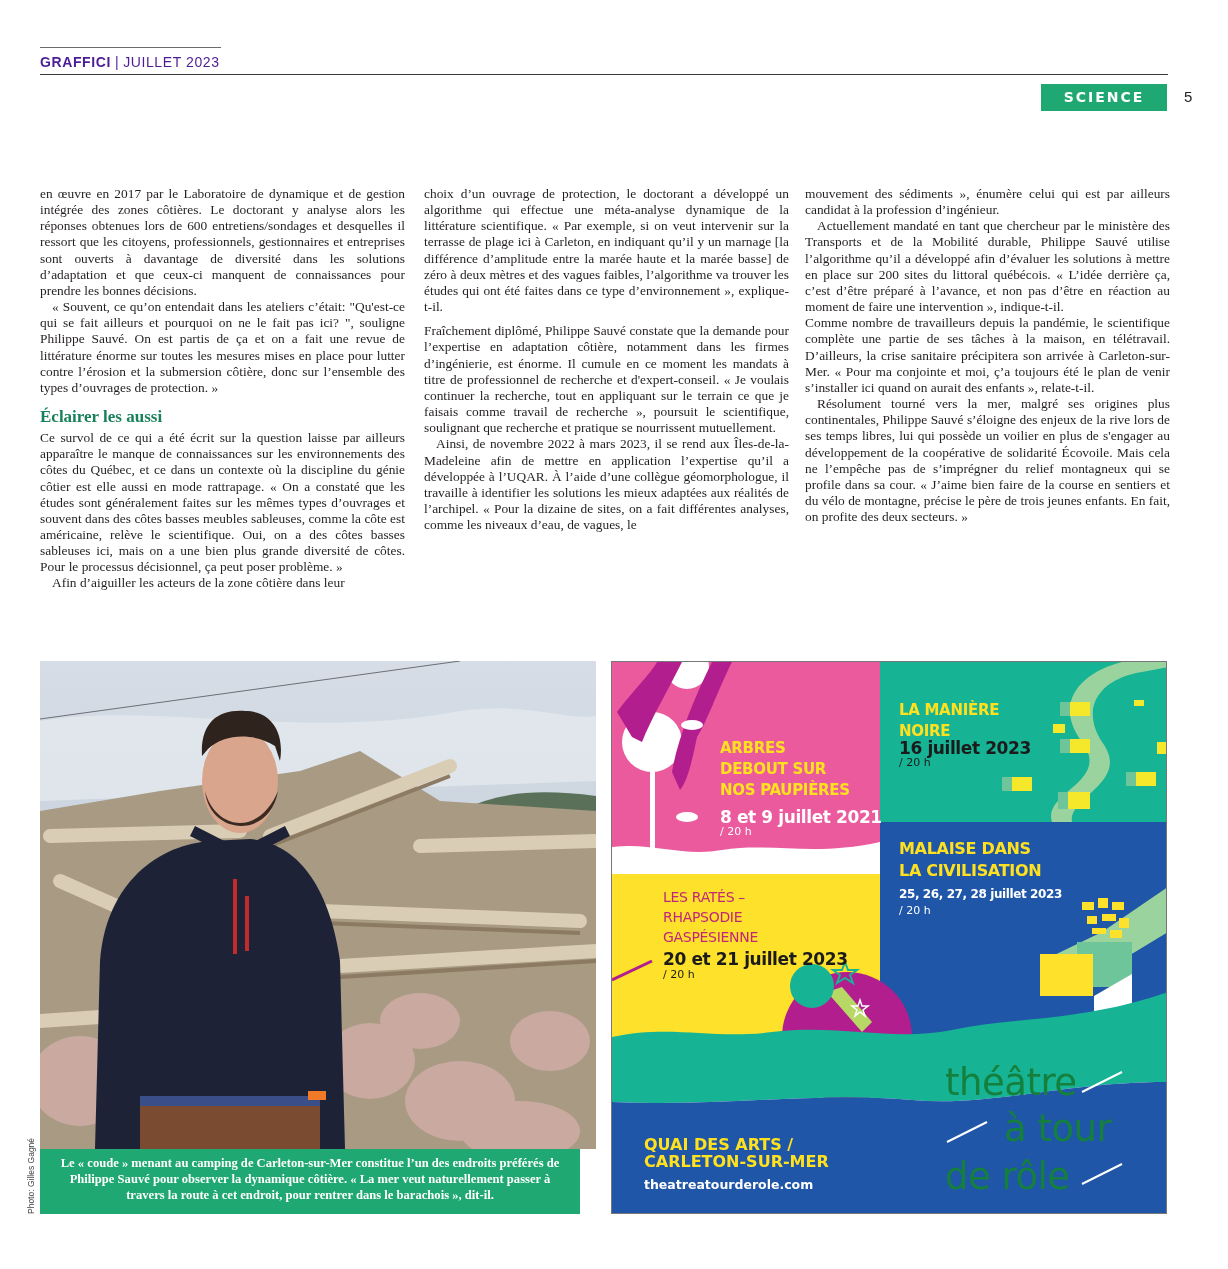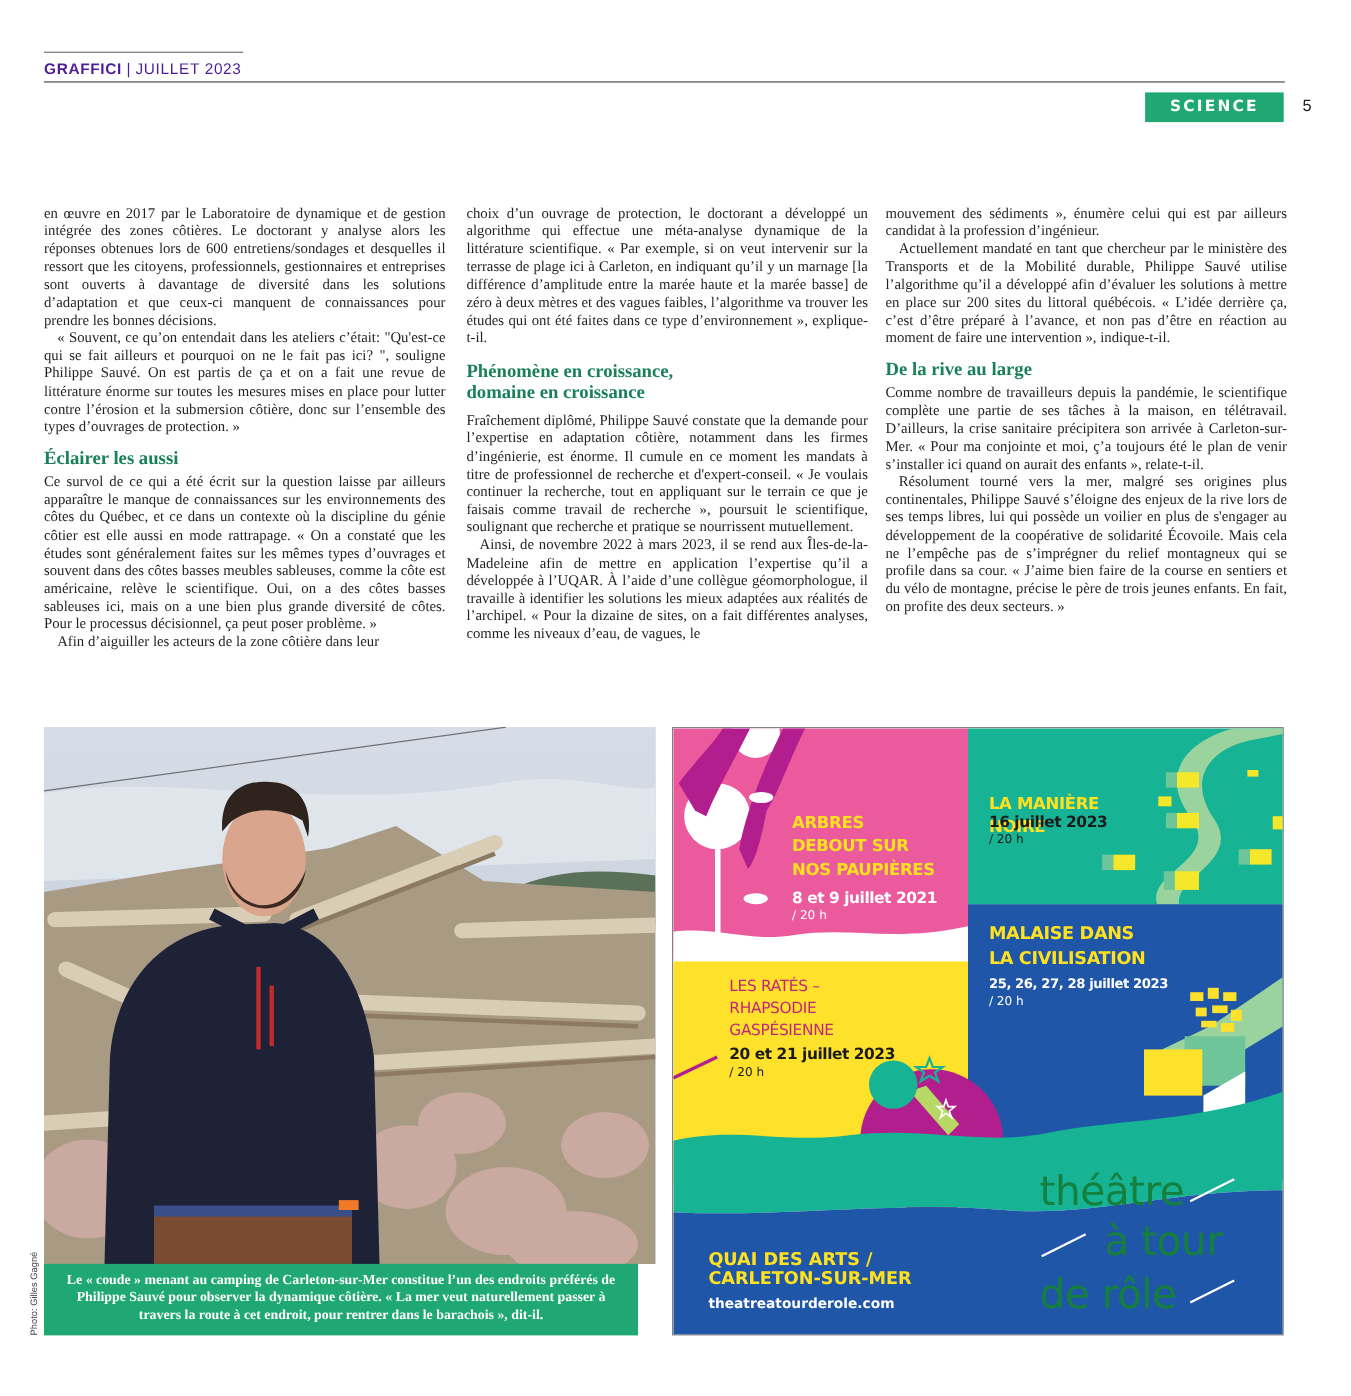--- a/index.html
+++ b/index.html
@@ -28,21 +28,21 @@
   .photo { position: absolute; left: 40px; top: 661px; width: 556px; height: 488px; overflow: hidden; background: #c9d3dc; }
   .photo svg { display: block; }
   .caption { position: absolute; left: 40px; top: 1149px; width: 540px; height: 65px; background: #1fa871; color: #fff; font-weight: bold; font-size: 12.6px; line-height: 16px; text-align: center; padding: 6px 18px 0; }
   .credit { position: absolute; left: 26px; top: 1214px; transform: rotate(-90deg); transform-origin: 0 0; font-family: "Liberation Sans", sans-serif; font-size: 8.5px; color: #444; white-space: nowrap; }
 
   
   .ad { position: absolute; left: 611px; top: 661px; width: 556px; height: 553px; overflow: hidden; border: 1px solid #777; }
   .ad svg.bg { position: absolute; left: 0; top: 0; }
   .ad .t { position: absolute; font-family: "DejaVu Sans", sans-serif; font-weight: bold; white-space: nowrap; }
   .ad .ttl { font-size: 15px; line-height: 21px; letter-spacing: -0.3px; }
-  .ad .date { font-size: 14px; line-height: 15px; letter-spacing: -0.4px; }
+  .ad .date { font-size: 17px; line-height: 15px; letter-spacing: -0.4px; }
   .ad .time { font-size: 11px; line-height: 15px; font-weight: normal; }
   .ad .yellow { color: #ffe11f; }
   .ad .magenta { color: #c2267a; }
   .ad .white { color: #ffffff; }
   .ad .dark { color: #1b1b1b; }
   .ad .logo { position: absolute; font-family: "DejaVu Sans", sans-serif; font-weight: normal; color: #15803d; font-size: 37px; letter-spacing: -0.5px; line-height: 40px; white-space: nowrap; }
 </style>
 </head>
 <body>
 
@@ -57,32 +57,27 @@
 <div class="col col1">
   <p>en œuvre en 2017 par le Laboratoire de dynamique et de gestion intégrée des zones côtières. Le doctorant y analyse alors les réponses obtenues lors de 600 entretiens/sondages et desquelles il ressort que les citoyens, professionnels, gestion­naires et entreprises sont ouverts à davantage de diversité dans les solutions d’adaptation et que ceux-ci manquent de connaissances pour prendre les bonnes décisions.</p>
   <p class="indent">« Souvent, ce qu’on entendait dans les ateliers c’était: "Qu'est-ce qui se fait ailleurs et pourquoi on ne le fait pas ici? ", souligne Philippe Sauvé. On est partis de ça et on a fait une revue de littérature énorme sur toutes les mesures mises en place pour lutter contre l’érosion et la submersion côtière, donc sur l’ensemble des types d’ouvrages de protection. »</p>
   <h2>Éclairer les aussi</h2>
   <p>Ce survol de ce qui a été écrit sur la question laisse par ailleurs apparaître le manque de connaissances sur les environnements des côtes du Québec, et ce dans un contexte où la discipline du génie côtier est elle aussi en mode rattrapage. « On a constaté que les études sont généralement faites sur les mêmes types d’ouvrages et souvent dans des côtes basses meubles sableuses, comme la côte est américaine, relève le scientifique. Oui, on a des côtes basses sableuses ici, mais on a une bien plus grande diversité de côtes. Pour le processus décisionnel, ça peut poser problème. »</p>
   <p class="indent">Afin d’aiguiller les acteurs de la zone côtière dans leur</p>
 </div>
 
 <div class="col col2">
   <p>choix d’un ouvrage de protection, le doctorant a développé un algorithme qui effectue une méta-analyse dynamique de la littérature scientifique. « Par exemple, si on veut intervenir sur la terrasse de plage ici à Carleton, en indiquant qu’il y un marnage [la différence d’amplitude entre la marée haute et la marée basse] de zéro à deux mètres et des vagues faibles, l’algorithme va trouver les études qui ont été faites dans ce type d’environnement », explique-t-il.</p>
-  <h2 style="margin-top:13px;">
-    <span>Phénomène en croissance,</span><br>
-    <span>domaine en croissance</span>
-  </h2>
   <p style="margin-top:8px;">Fraîchement diplômé, Philippe Sauvé constate que la demande pour l’expertise en adaptation côtière, notamment dans les firmes d’ingénierie, est énorme. Il cumule en ce moment les mandats à titre de professionnel de recherche et d'expert-conseil. « Je voulais continuer la recherche, tout en appliquant sur le terrain ce que je faisais comme travail de recherche », poursuit le scientifique, soulignant que recherche et pratique se nourrissent mutuellement.</p>
   <p class="indent">Ainsi, de novembre 2022 à mars 2023, il se rend aux Îles-de-la-Madeleine afin de mettre en application l’expertise qu’il a développée à l’UQAR. À l’aide d’une collègue géomorpho­logue, il travaille à identifier les solutions les mieux adaptées aux réalités de l’archipel. « Pour la dizaine de sites, on a fait différentes analyses, comme les niveaux d’eau, de vagues, le</p>
 </div>
 
 <div class="col col3">
   <p>mouvement des sédiments », énumère celui qui est par ailleurs candidat à la profession d’ingénieur.</p>
   <p class="indent">Actuellement mandaté en tant que chercheur par le ministère des Transports et de la Mobilité durable, Philippe Sauvé utilise l’algorithme qu’il a développé afin d’évaluer les solutions à mettre en place sur 200 sites du littoral québécois. « L’idée derrière ça, c’est d’être préparé à l’avance, et non pas d’être en réaction au moment de faire une intervention », indique-t-il.</p>
-  <h2>De la rive au large</h2>
   <p>Comme nombre de travailleurs depuis la pandémie, le scien­tifique complète une partie de ses tâches à la maison, en télétravail. D’ailleurs, la crise sanitaire précipitera son arrivée à Carleton-sur-Mer. « Pour ma conjointe et moi, ç’a toujours été le plan de venir s’installer ici quand on aurait des enfants », relate-t-il.</p>
   <p class="indent">Résolument tourné vers la mer, malgré ses origines plus continentales, Philippe Sauvé s’éloigne des enjeux de la rive lors de ses temps libres, lui qui possède un voilier en plus de s'engager au développement de la coopérative de solidarité Écovoile. Mais cela ne l’empêche pas de s’imprégner du relief montagneux qui se profile dans sa cour. « J’aime bien faire de la course en sentiers et du vélo de montagne, précise le père de trois jeunes enfants. En fait, on profite des deux secteurs. »</p>
 </div>
 
 <div class="photo">
   <svg width="556" height="488" viewBox="0 0 556 488">
     <defs>
       <linearGradient id="sky" x1="0" y1="0" x2="0" y2="1">
         <stop offset="0" stop-color="#d6dde6"></stop>
         <stop offset="1" stop-color="#b9c6d2"></stop>
@@ -200,21 +195,21 @@
   </svg>
 
   <div class="t ttl yellow" style="left:108px; top:76px;">
     <div>ARBRES</div>
     <div>DEBOUT SUR</div>
     <div>NOS PAUPIÈRES</div>
   </div>
   <div class="t date white" style="left:108px; top:148px;">8 et 9 juillet 2021</div>
   <div class="t time white" style="left:108px; top:162px;">/ 20 h</div>
 
-  <div class="t ttl yellow" style="left:287px; top:38px;margin-top:20px;">
+  <div class="t ttl yellow" style="left:287px; top:38px;">
     <div>LA MANIÈRE</div>
     <div>NOIRE</div>
   </div>
   <div class="t date dark" style="left:287px; top:79px;">16 juillet 2023</div>
   <div class="t time dark" style="left:287px; top:93px;">/ 20 h</div>
 
   <div class="t ttl magenta" style="left:51px; top:225px; font-size:14px; line-height:20px; font-weight:normal;">
     <div>LES RATÉS –</div>
     <div>RHAPSODIE</div>
     <div>GASPÉSIENNE</div>

